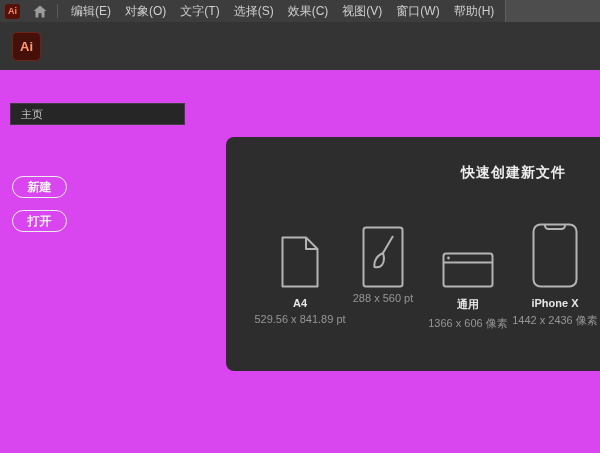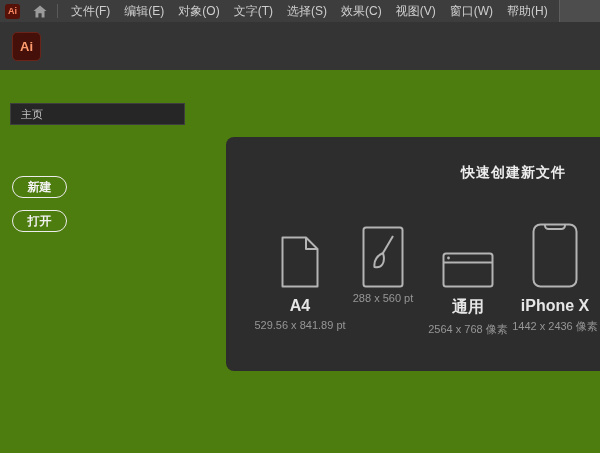--- a/index.html
+++ b/index.html
@@ -31,21 +31,21 @@
   .header{
     position:absolute;left:0;top:22px;width:600px;height:48px;background:#343434;
   }
   .app-icon{
     position:absolute;left:12px;top:10px;width:27px;height:27px;
     background:#451009;border:1px solid #6b241a;border-radius:5px;
     color:#ff9d71;font-size:13px;font-weight:bold;
     display:flex;align-items:center;justify-content:center;
   }
   
-  .content{position:absolute;left:0;top:70px;width:600px;height:383px;background:#4d7c0f;}
+  .content{position:absolute;left:0;top:70px;width:600px;height:383px;background:#d946ef;}
   .home-tab{
     position:absolute;left:10px;top:33px;width:163px;height:20px;
     background:#262626;border:1px solid #3e3e3e;
     font-size:11px;color:#cccccc;line-height:20px;padding-left:10px;
   }
   .pill-btn{
     position:absolute;left:12px;width:55px;height:22px;border-radius:12px;
     border:1.5px solid #ececec;background:transparent;
     color:#f2f2f2;font-size:12px;font-weight:600;
     display:flex;align-items:center;justify-content:center;cursor:pointer;
@@ -62,39 +62,38 @@
   .panel-title{
     position:absolute;left:235px;top:27px;
     font-size:14px;font-weight:bold;color:#ededed;letter-spacing:1px;
   }
   .preset{
     position:absolute;top:85px;width:92px;text-align:center;cursor:pointer;
   }
   .preset .icon-box{
     height:66px;display:flex;align-items:flex-end;justify-content:center;
   }
-  .preset .p-name{margin-top:9px;font-size:16px;font-weight:bold;color:#e6e6e6;}
+  .preset .p-name{margin-top:9px;font-size:11px;font-weight:bold;color:#e6e6e6;}
   .preset .p-size{margin-top:4px;font-size:11px;color:#969696;}
   .p1{left:28px;} .p2{left:111px;} .p3{left:196px;} .p4{left:283px;}
   svg{display:block;}
 </style>
 </head>
 <body>
 
 <div class="menubar">
   <div class="app-badge">Ai</div>
   <div class="home-btn">
     <span>
       <svg width="14" height="13" viewBox="0 0 14 13">
         <path d="M7 0.5 L13.5 6 H11.5 V12.5 H8.6 V8.2 H5.4 V12.5 H2.5 V6 H0.5 Z" fill="#9b9b9b"></path>
       </svg>
     </span>
   </div>
   <div class="mb-divider"></div>
-  <span class="menu-item">文件(F)</span>
   <span class="menu-item">编辑(E)</span>
   <span class="menu-item">对象(O)</span>
   <span class="menu-item">文字(T)</span>
   <span class="menu-item">选择(S)</span>
   <span class="menu-item">效果(C)</span>
   <span class="menu-item">视图(V)</span>
   <span class="menu-item">窗口(W)</span>
   <span class="menu-item">帮助(H)</span>
   <div class="menubar-right"></div>
 </div>
@@ -143,21 +142,21 @@
       <div class="icon-box">
         <svg width="52" height="36" viewBox="0 0 52 36">
           <g stroke="#b4b4b4" stroke-width="2" fill="none" stroke-linejoin="round">
             <rect x="1.5" y="1.5" width="49" height="33" rx="2.5"></rect>
             <path d="M1.5 10.5 H50.5"></path>
           </g>
           <circle cx="6.5" cy="6" r="1.4" fill="#b4b4b4"></circle>
         </svg>
       </div>
       <div class="p-name">通用</div>
-      <div class="p-size">2564 x 768 像素</div>
+      <div class="p-size">1366 x 606 像素</div>
     </div>
 
     <div class="preset p4">
       <div class="icon-box">
         <svg width="46" height="65" viewBox="0 0 46 65">
           <g stroke="#b4b4b4" stroke-width="2" fill="none" stroke-linejoin="round">
             <rect x="1.5" y="1.5" width="43" height="62" rx="7"></rect>
             <path d="M13 1.5 v1 a3.5 3.5 0 0 0 3.5 3.5 h13 a3.5 3.5 0 0 0 3.5 -3.5 v-1"></path>
           </g>
         </svg>

